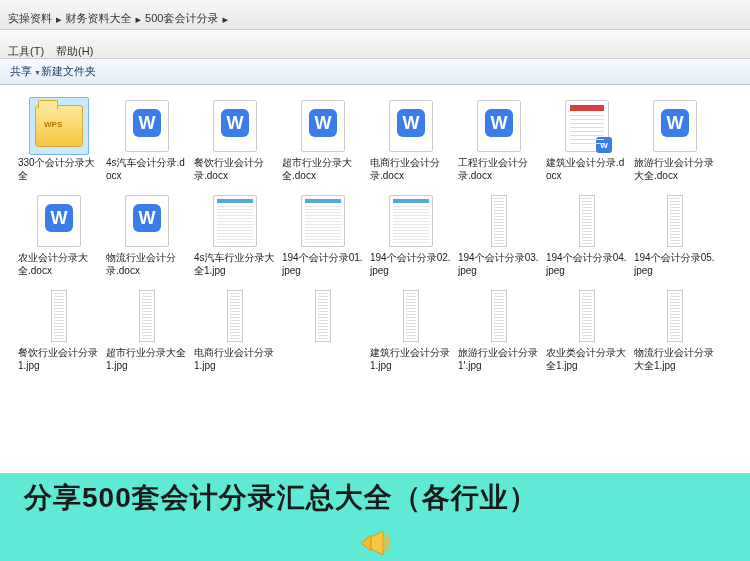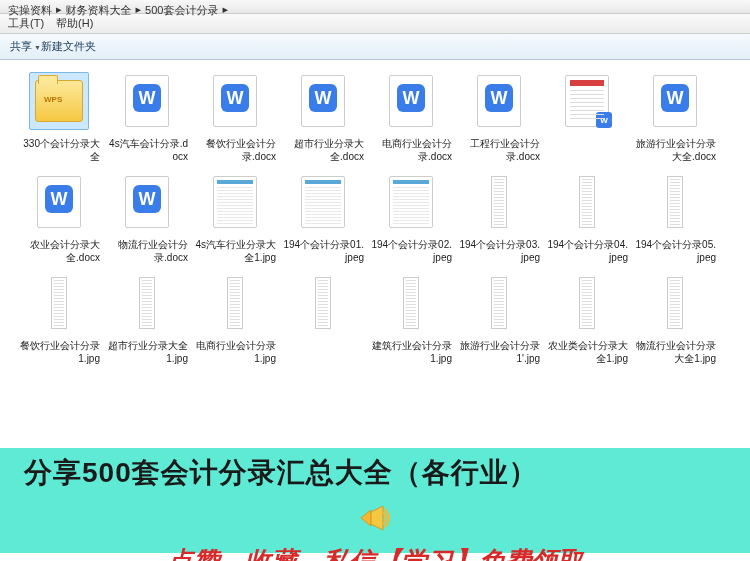--- a/index.html
+++ b/index.html
@@ -1,34 +1,34 @@
 <!DOCTYPE html>
 <html><head>
 <meta charset="utf-8">
 <style>
 * { margin: 0; padding: 0; box-sizing: border-box; }
 body { font-family: "Microsoft YaHei", SimSun, sans-serif; background: #fff; width: 750px; height: 561px; overflow: hidden; }
 
-.breadcrumb { background: linear-gradient(#f8f8f8, #e8e8e8); border-bottom: 1px solid #ccc; padding: 3px 8px; font-size: 11px; display: flex; align-items: flex-start; gap: 4px; height: 14px; }
+.breadcrumb { background: linear-gradient(#f8f8f8, #e8e8e8); border-bottom: 1px solid #ccc; padding: 3px 8px; font-size: 11px; display: flex; align-items: flex-end; gap: 4px; height: 30px; }
 .breadcrumb span { color: #333; }
 .bc-sep { color: #888; }
 
-.menubar { background: linear-gradient(#fafafa, #ececec); border-bottom: 1px solid #ccc; padding: 2px 8px; font-size: 11px; height: 20px; display: flex; gap: 12px; }
+.menubar { background: linear-gradient(#fafafa, #ececec); border-bottom: 1px solid #ccc; padding: 14px 8px; font-size: 11px; height: 20px; display: flex; gap: 12px; }
 .menubar span { color: #333; }
 
 .toolbar { background: linear-gradient(#f5faff, #e3eef8); border-bottom: 1px solid #b8c8d8; padding: 4px 10px; font-size: 11px; height: 26px; display: flex; align-items: center; }
 .toolbar span { color: #1a3a5a; }
 .tb-sep::after { content: "▼"; font-size: 7px; margin-left: 2px; color: #555; }
 
 .files-area { height: 388px; padding: 8px 16px; display: flex; flex-wrap: wrap; gap: 2px 2px; align-content: flex-start; overflow: hidden; background: #fff; }
 
 .file-item { width: 86px; display: flex; flex-direction: column; align-items: center; padding: 4px 2px; cursor: pointer; }
 .file-item.selected .icon-box { background: #cce8ff; border: 1px solid #7ab8e8; border-radius: 2px; }
 .icon-box { width: 60px; height: 58px; display: flex; align-items: center; justify-content: center; }
-.file-label { font-size: 10px; text-align: right; color: #222; line-height: 1.25; margin-top: 8px; word-break: break-all; max-height: 26px; overflow: hidden; }
+.file-label { font-size: 10px; text-align: left; color: #222; line-height: 1.25; margin-top: 2px; word-break: break-all; max-height: 26px; overflow: hidden; }
 
 
 .folder-ico { width: 48px; height: 42px; background: linear-gradient(#fde89a, #f5c842); border-radius: 3px; position: relative; border: 1px solid #d8a830; }
 .folder-ico::before { content: ""; position: absolute; top: -6px; left: 2px; width: 18px; height: 8px; background: #fde89a; border: 1px solid #d8a830; border-bottom: none; border-radius: 2px 2px 0 0; }
 .folder-ico::after { content: "WPS"; position: absolute; top: 14px; left: 8px; font-size: 8px; color: #b87800; font-weight: bold; }
 
 
 .docx-ico { width: 44px; height: 52px; background: #fff; border: 1px solid #ccc; border-radius: 2px; position: relative; }
 .docx-ico .w { position: absolute; top: 8px; left: 50%; transform: translateX(-50%); width: 28px; height: 28px; background: #3b7de8; border-radius: 6px; color: #fff; font-weight: bold; font-size: 18px; display: flex; align-items: center; justify-content: center; }
 
@@ -121,20 +121,21 @@
         </div>
       </div>
       <div class="file-label">工程行业会计分录.docx</div>
     </div>
     <div class="file-item">
       <div class="icon-box">
         <div class="docprev-ico">
           <div class="wps-badge">W</div>
         </div>
       </div>
+      <div class="file-label">建筑业会计分录.docx</div>
     </div>
     <div class="file-item">
       <div class="icon-box">
         <div class="docx-ico">
           <div class="w">W</div>
         </div>
       </div>
       <div class="file-label">旅游行业会计分录大全.docx</div>
     </div>
     <div class="file-item">

